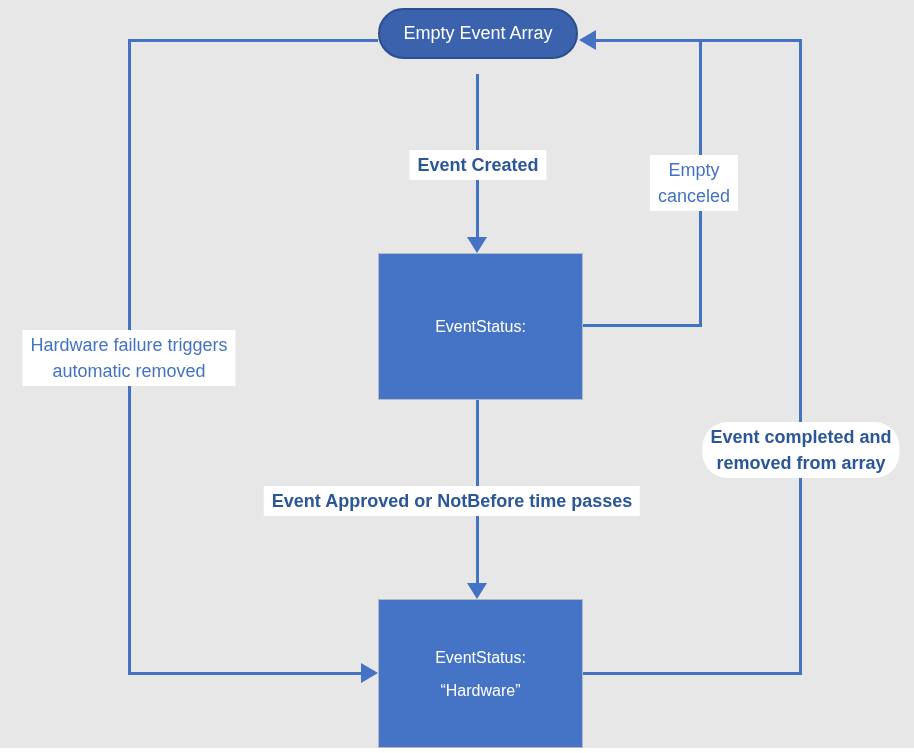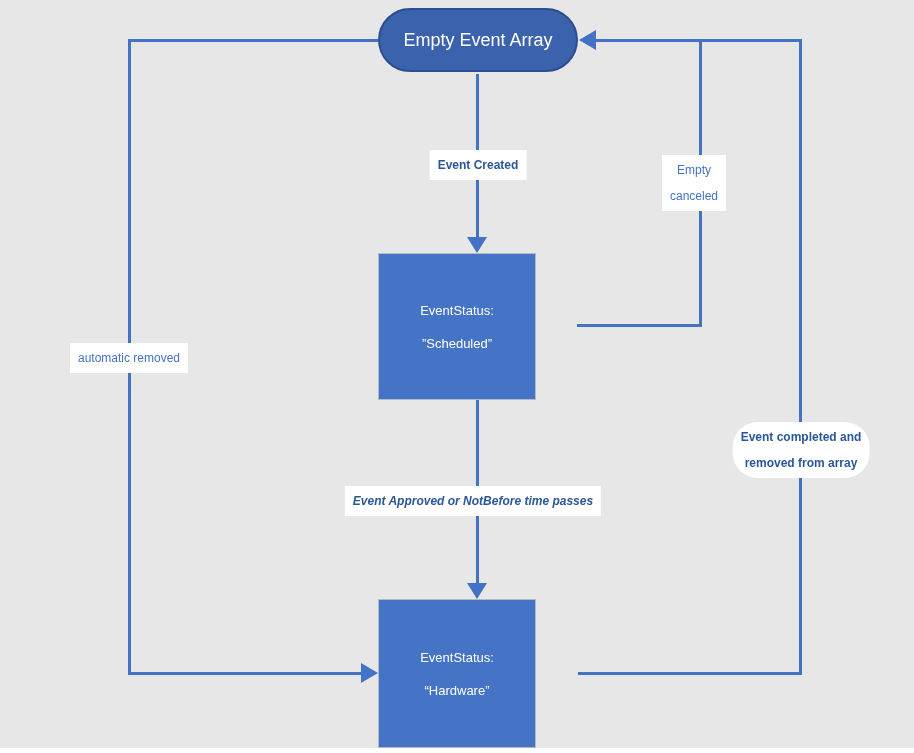--- a/index.html
+++ b/index.html
@@ -13,32 +13,32 @@
   .bottom-strip{
     position:absolute;left:0;top:748px;width:914px;height:5px;background:#ffffff;
   }
   
   .node{
     position:absolute;
     display:flex;flex-direction:column;align-items:center;justify-content:center;
     color:#ffffff;text-align:center;
   }
   .node-ellipse{
-    left:378px;top:8px;width:200px;height:64px;
+    left:378px;top:8px;width:200px;height:51px;
     background:#3a62ad;
     border:2px solid #2c4e8e;
     border-radius:34px;
     box-sizing:border-box;
     font-size:18px;
   }
   .node-rect{
-    width:158px;background:#4573c6;
+    width:205px;background:#4573c6;
     border:1px solid #b3bac6;
     box-sizing:border-box;
-    font-size:13px;line-height:33px;
+    font-size:16px;line-height:33px;
   }
   .node-scheduled{left:378px;top:253px;height:147px;}
   .node-started{left:378px;top:599px;height:149px;}
   
   .line{position:absolute;background:#4472c4;}
   .h{height:3px;}
   .v{width:3px;}
   .l-created{left:476px;top:74px;height:165px;}
   .l-approved{left:476px;top:400px;height:184px;}
   .l-top-right{left:596px;top:39px;width:206px;}
@@ -57,31 +57,31 @@
   .a-created{left:467px;top:237px;}
   .a-approved{left:467px;top:583px;}
   .a-into-ellipse{left:579px;top:30px;}
   .a-into-started{left:361px;top:663px;}
   
   .edge-label{
     position:absolute;
     transform:translate(-50%,-50%);
     background:#ffffff;
     padding:2px 8px;
-    font-size:12px;line-height:26px;
+    font-size:18px;line-height:26px;
     text-align:center;white-space:nowrap;
     color:#4472c4;
     z-index:3;
   }
   .edge-label.bold{font-weight:bold;color:#2b579a;}
   .lbl-created{left:478px;top:165px;}
   .lbl-canceled{left:694px;top:183px;}
   .lbl-hardware{left:129px;top:358px;}
   .lbl-completed{left:801px;top:450px;border-radius:25px;}
-  .lbl-approved{left:473px;top:501px;font-style:italic;}
+  .lbl-approved{left:452px;top:501px;}
   .edge-label span{display:block;}
   .node span{display:block;}
 </style>
 </head>
 <body>
 
 <div class="canvas">
 
   <div class="line v l-created"></div>
   <div class="line v l-approved"></div>
@@ -98,38 +98,38 @@
   <div class="arrow arrow-down a-approved"></div>
   <div class="arrow arrow-left a-into-ellipse"></div>
   <div class="arrow arrow-right a-into-started"></div>
 
   <div class="node node-ellipse">
     <span>Empty Event Array</span>
   </div>
 
   <div class="node node-rect node-scheduled">
     <span>EventStatus:</span>
-    <span>”Scheduled”</span>
   </div>
 
   <div class="node node-rect node-started">
     <span>EventStatus:</span>
     <span>“Hardware”</span>
   </div>
 
   <div class="edge-label bold lbl-created">
     <span>Event Created</span>
   </div>
 
   <div class="edge-label lbl-canceled">
     <span>Empty</span>
     <span>canceled</span>
   </div>
 
   <div class="edge-label lbl-hardware">
+    <span>Hardware failure triggers</span>
     <span>automatic removed</span>
   </div>
 
   <div class="edge-label bold lbl-completed">
     <span>Event completed and</span>
     <span>removed from array</span>
   </div>
 
   <div class="edge-label bold lbl-approved">
     <span>Event Approved or NotBefore time passes</span>

